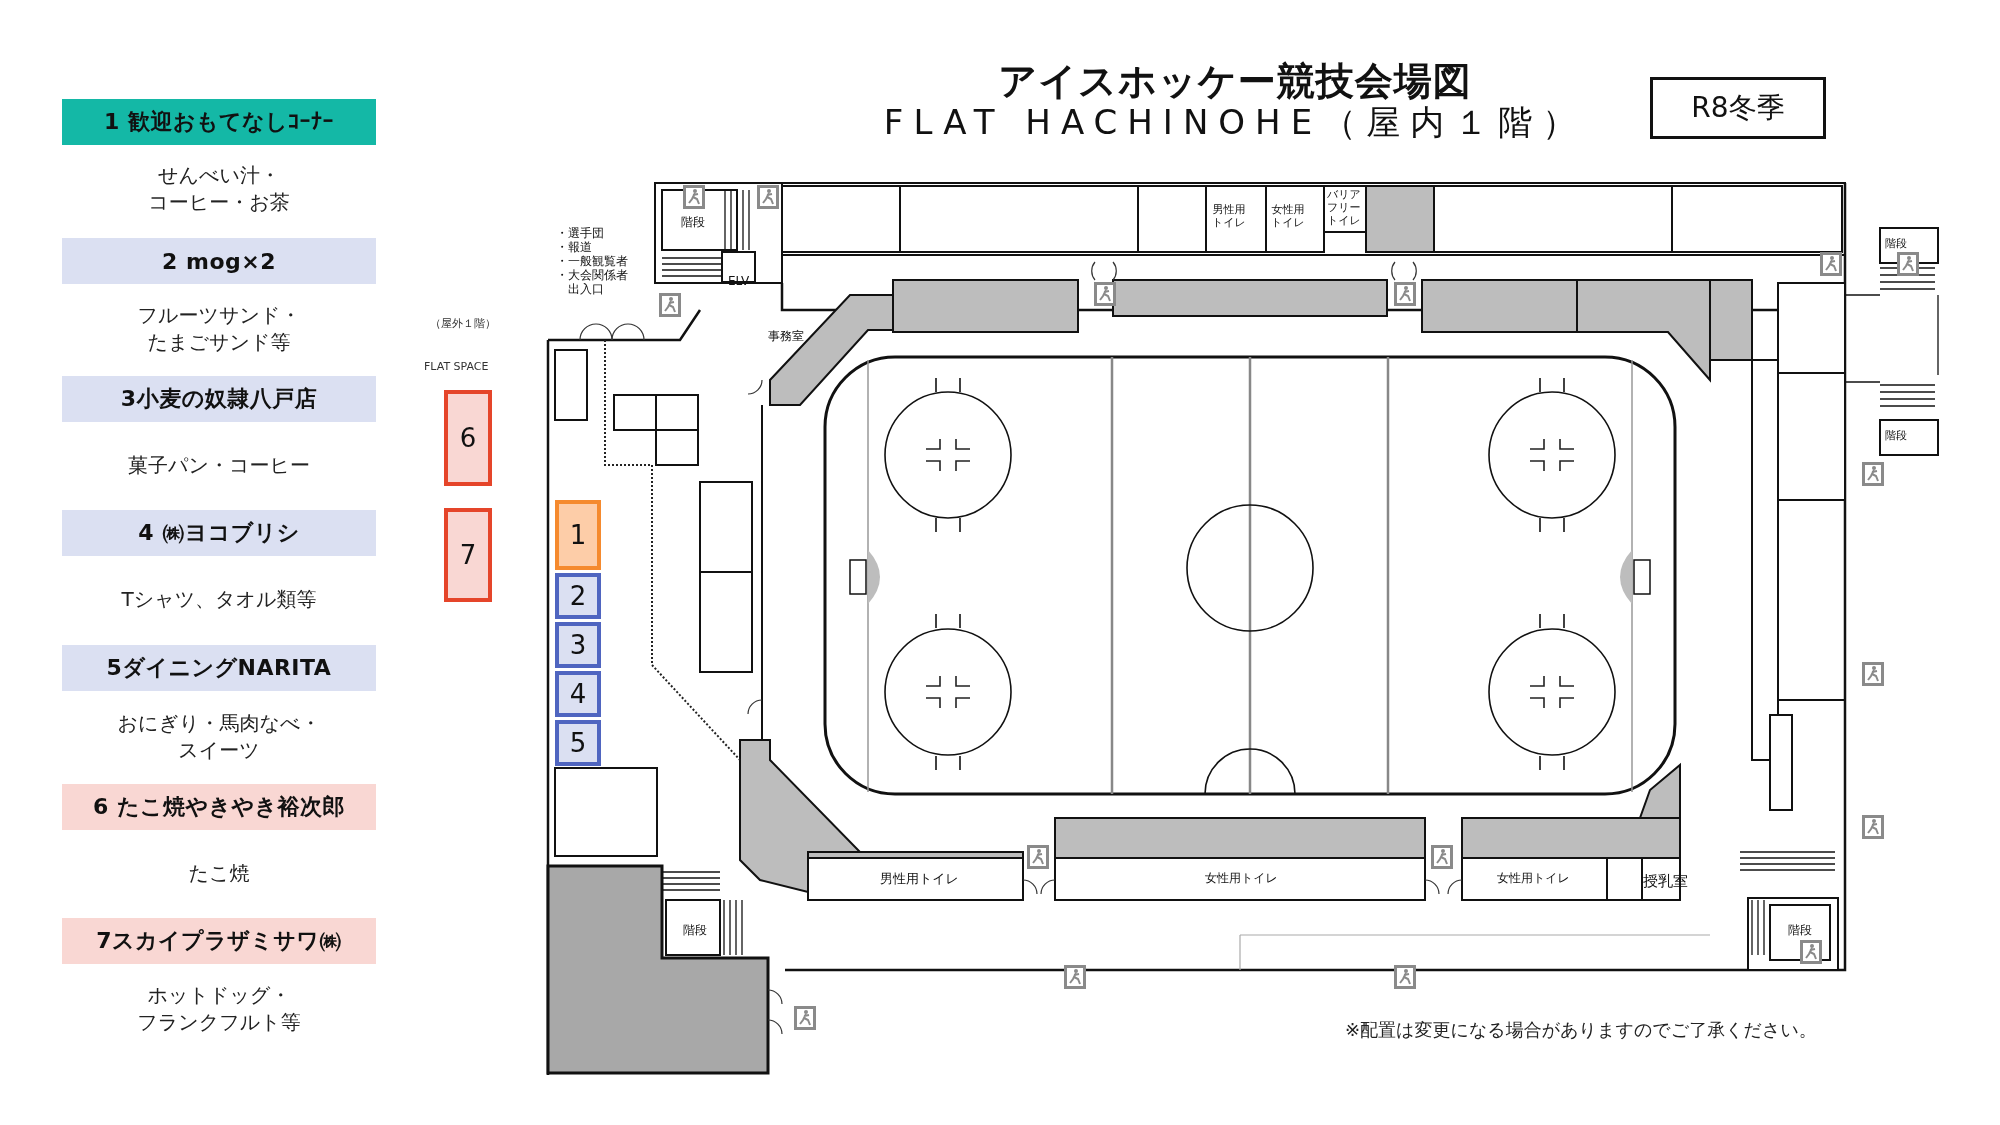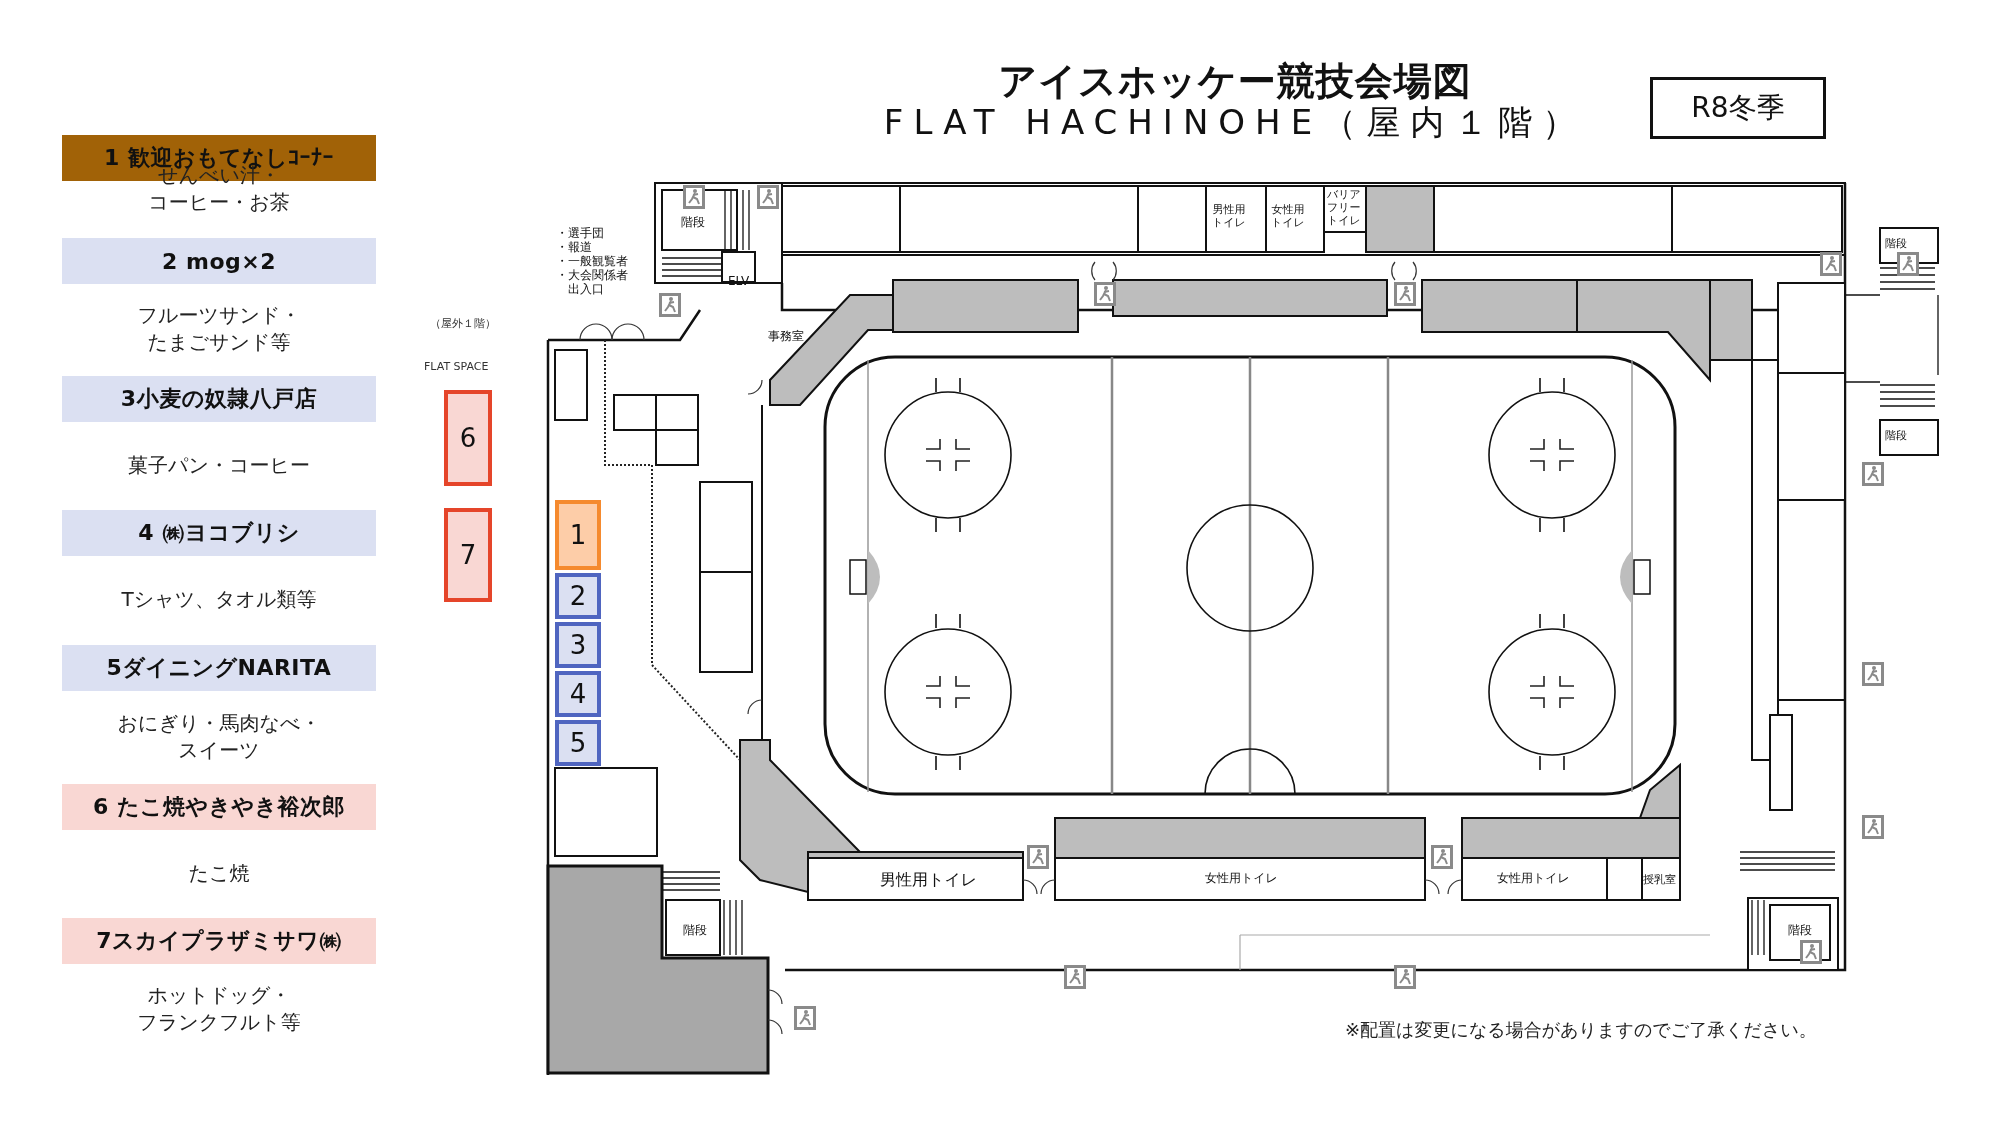--- a/index.html
+++ b/index.html
@@ -5,21 +5,21 @@
   html, body { margin:0; padding:0; background:#ffffff; }
   body { width:2000px; height:1125px; position:relative; overflow:hidden;
          font-family:"DejaVu Sans", "Liberation Sans", sans-serif; color:#111; }
   .abs { position:absolute; }
   
   .legend-head { position:absolute; left:62px; width:314px; height:46px;
     display:flex; align-items:center; justify-content:center;
     font-weight:bold; font-size:22px; color:#111; letter-spacing:0.5px; }
   .legend-desc { position:absolute; left:62px; width:314px; text-align:center;
     font-size:20px; line-height:27px; color:#222; white-space:pre-line; }
-  .c-orange { background:#a16207;margin-top:36px; }
+  .c-orange { background:#14b8a6; }
   .c-blue { background:#dbe0f2; }
   .c-pink { background:#f9d7d3; }
   
   .title1 { position:absolute; left:900px; width:670px; top:56px; text-align:center;
     font-size:38px; font-weight:bold; letter-spacing:1px; }
   .title2 { position:absolute; left:880px; width:710px; top:100px; text-align:center;
     font-size:34px; letter-spacing:10px; }
   .season { position:absolute; left:1650px; top:77px; width:176px; height:62px;
     border:3px solid #111; box-sizing:border-box; display:flex; align-items:center;
     justify-content:center; font-size:28px; }
@@ -307,24 +307,24 @@
 <div class="abs" style="left:768px; top:328px; font-size:12px;font-family:Liberation Serif, serif;">事務室</div>
 <div class="abs" style="left:1212px; top:203px; font-size:11px; line-height:13px; text-align:center; white-space:pre-line;">男性用
 トイレ</div>
 <div class="abs" style="left:1271px; top:203px; font-size:11px; line-height:13px; text-align:center; white-space:pre-line;">女性用
 トイレ</div>
 <div class="abs" style="left:1327px; top:188px; font-size:11px; line-height:13px; white-space:pre-line;">バリア
 フリー
 トイレ</div>
 <div class="abs" style="left:1885px; top:236px; font-size:11px;">階段</div>
 <div class="abs" style="left:1885px; top:428px; font-size:11px;">階段</div>
-<div class="abs" style="left:880px; top:870px; font-size:16px;font-family:Liberation Serif, serif;">男性用トイレ</div>
+<div class="abs" style="left:880px; top:870px; font-size:13px;font-family:Liberation Serif, serif;">男性用トイレ</div>
 <div class="abs" style="left:1205px; top:870px; font-size:12px;">女性用トイレ</div>
 <div class="abs" style="left:1497px; top:870px; font-size:12px;">女性用トイレ</div>
-<div class="abs" style="left:1643px; top:872px; font-size:11px;">授乳室</div>
+<div class="abs" style="left:1643px; top:872px; font-size:15px;">授乳室</div>
 <div class="abs" style="left:683px; top:922px; font-size:12px;">階段</div>
 <div class="abs" style="left:1788px; top:922px; font-size:12px;">階段</div>
 
 <div class="booth booth-orange" style="left:555px; top:500px; width:46px; height:70px;">
     <span>1</span>
   </div>
 <div class="booth booth-blue" style="left:555px; top:573px; width:46px; height:46px;">
     <span>2</span>
   </div>
 <div class="booth booth-blue" style="left:555px; top:622px; width:46px; height:46px;">

